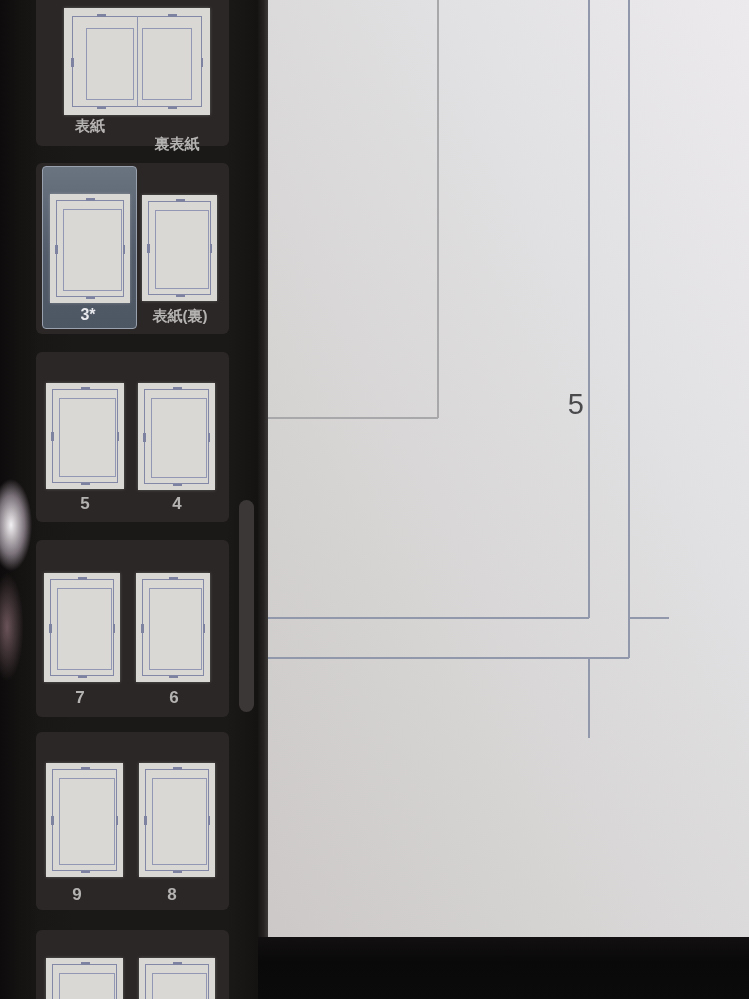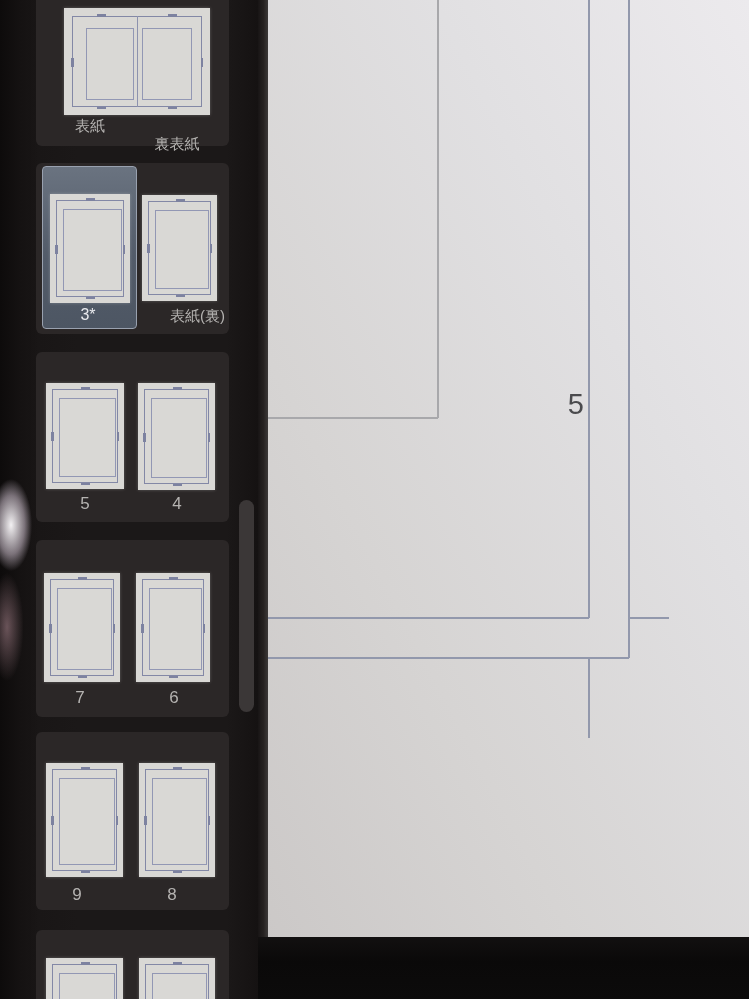--- a/index.html
+++ b/index.html
@@ -24,20 +24,21 @@
     font-size:29px;line-height:30px;color:#4a4a4d;
   }
   .bottom-bar{
     position:absolute;left:258px;top:937px;width:491px;height:62px;
     background:linear-gradient(to bottom,#121010,#0a0909 40%,#0c0b0b);
   }
   
   .pages-panel{
     position:absolute;left:0;top:0;width:258px;height:999px;
     background:linear-gradient(to right,#171414,#1b1818 30%,#1b1818 88%,#151212);
+    font-weight:bold;
   }
   .left-bezel{
     position:absolute;left:0;top:0;width:38px;height:100%;
     background:linear-gradient(to right,#0d0b0b,#151212 55%,rgba(27,24,24,0));
   }
   .group{
     position:absolute;left:36px;width:193px;border-radius:6px;
     background:#2b2727;
   }
   .sel-rect{
@@ -130,21 +131,21 @@
 
     <div class="paper" style="left:50px;top:194px;width:80px;height:109px;">
       <div class="pagebox"></div>
       <div class="marginbox"></div>
     </div>
     <div class="paper" style="left:142px;top:195px;width:75px;height:106px;">
       <div class="pagebox"></div>
       <div class="marginbox"></div>
     </div>
     <div class="plabel sel-label" style="left:43px;top:304px;font-size:16px;">3*</div>
-    <div class="plabel cjk" style="left:135px;top:305px;text-align:right;">表紙(裏)</div>
+    <div class="plabel cjk" style="left:135px;top:305px;">表紙(裏)</div>
 
     <div class="paper" style="left:46px;top:383px;width:78px;height:106px;">
       <div class="pagebox"></div>
       <div class="marginbox"></div>
     </div>
     <div class="paper" style="left:138px;top:383px;width:77px;height:107px;">
       <div class="pagebox"></div>
       <div class="marginbox"></div>
     </div>
     <div class="plabel" style="left:40px;top:493px;">5</div>

